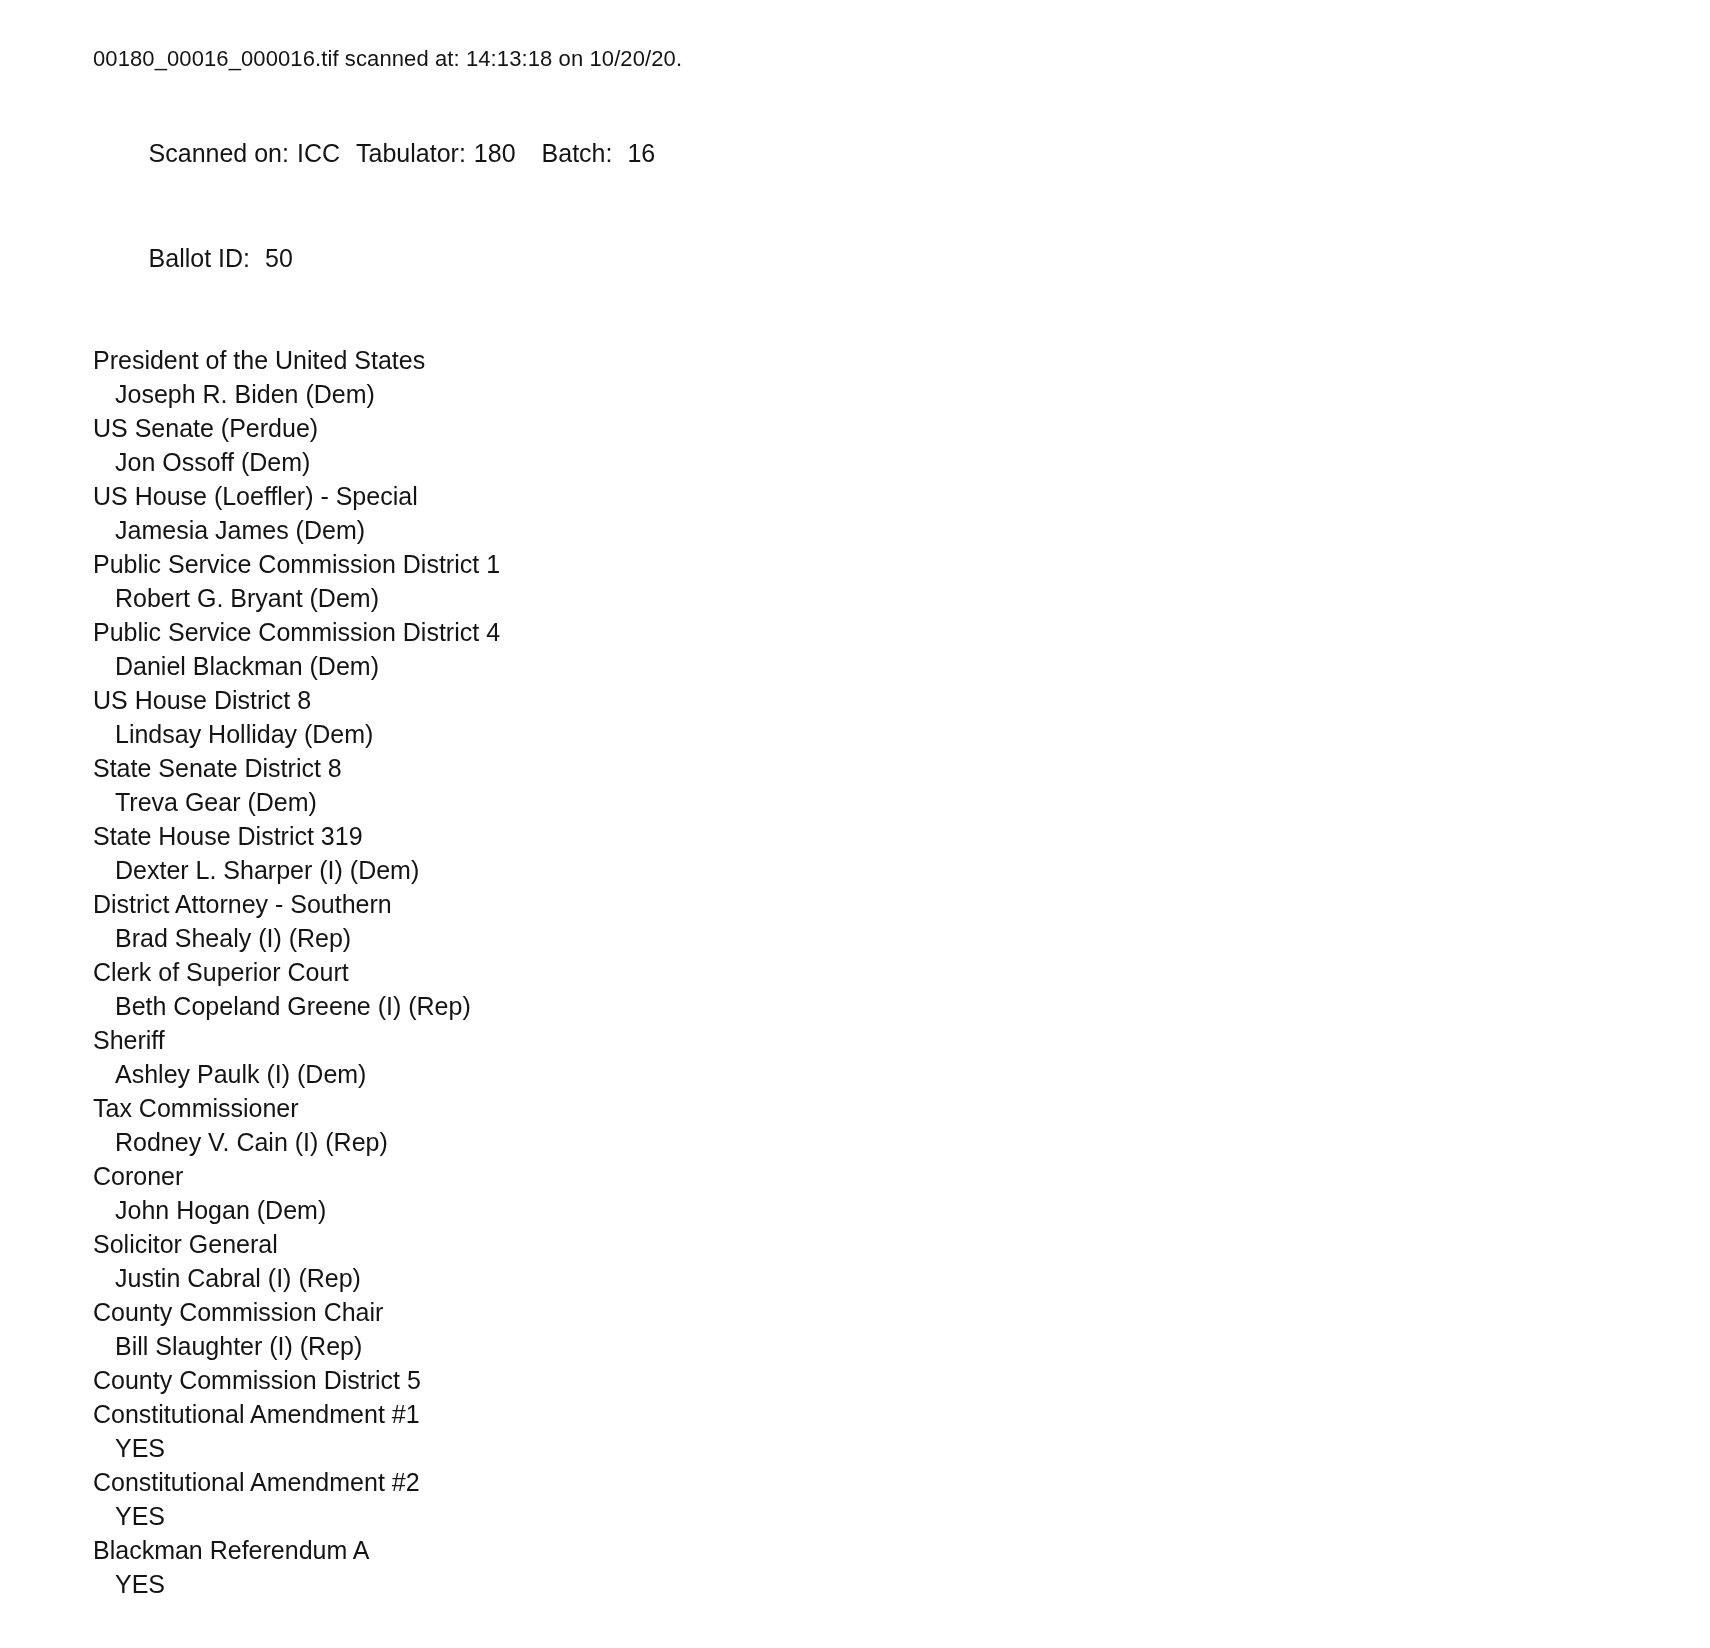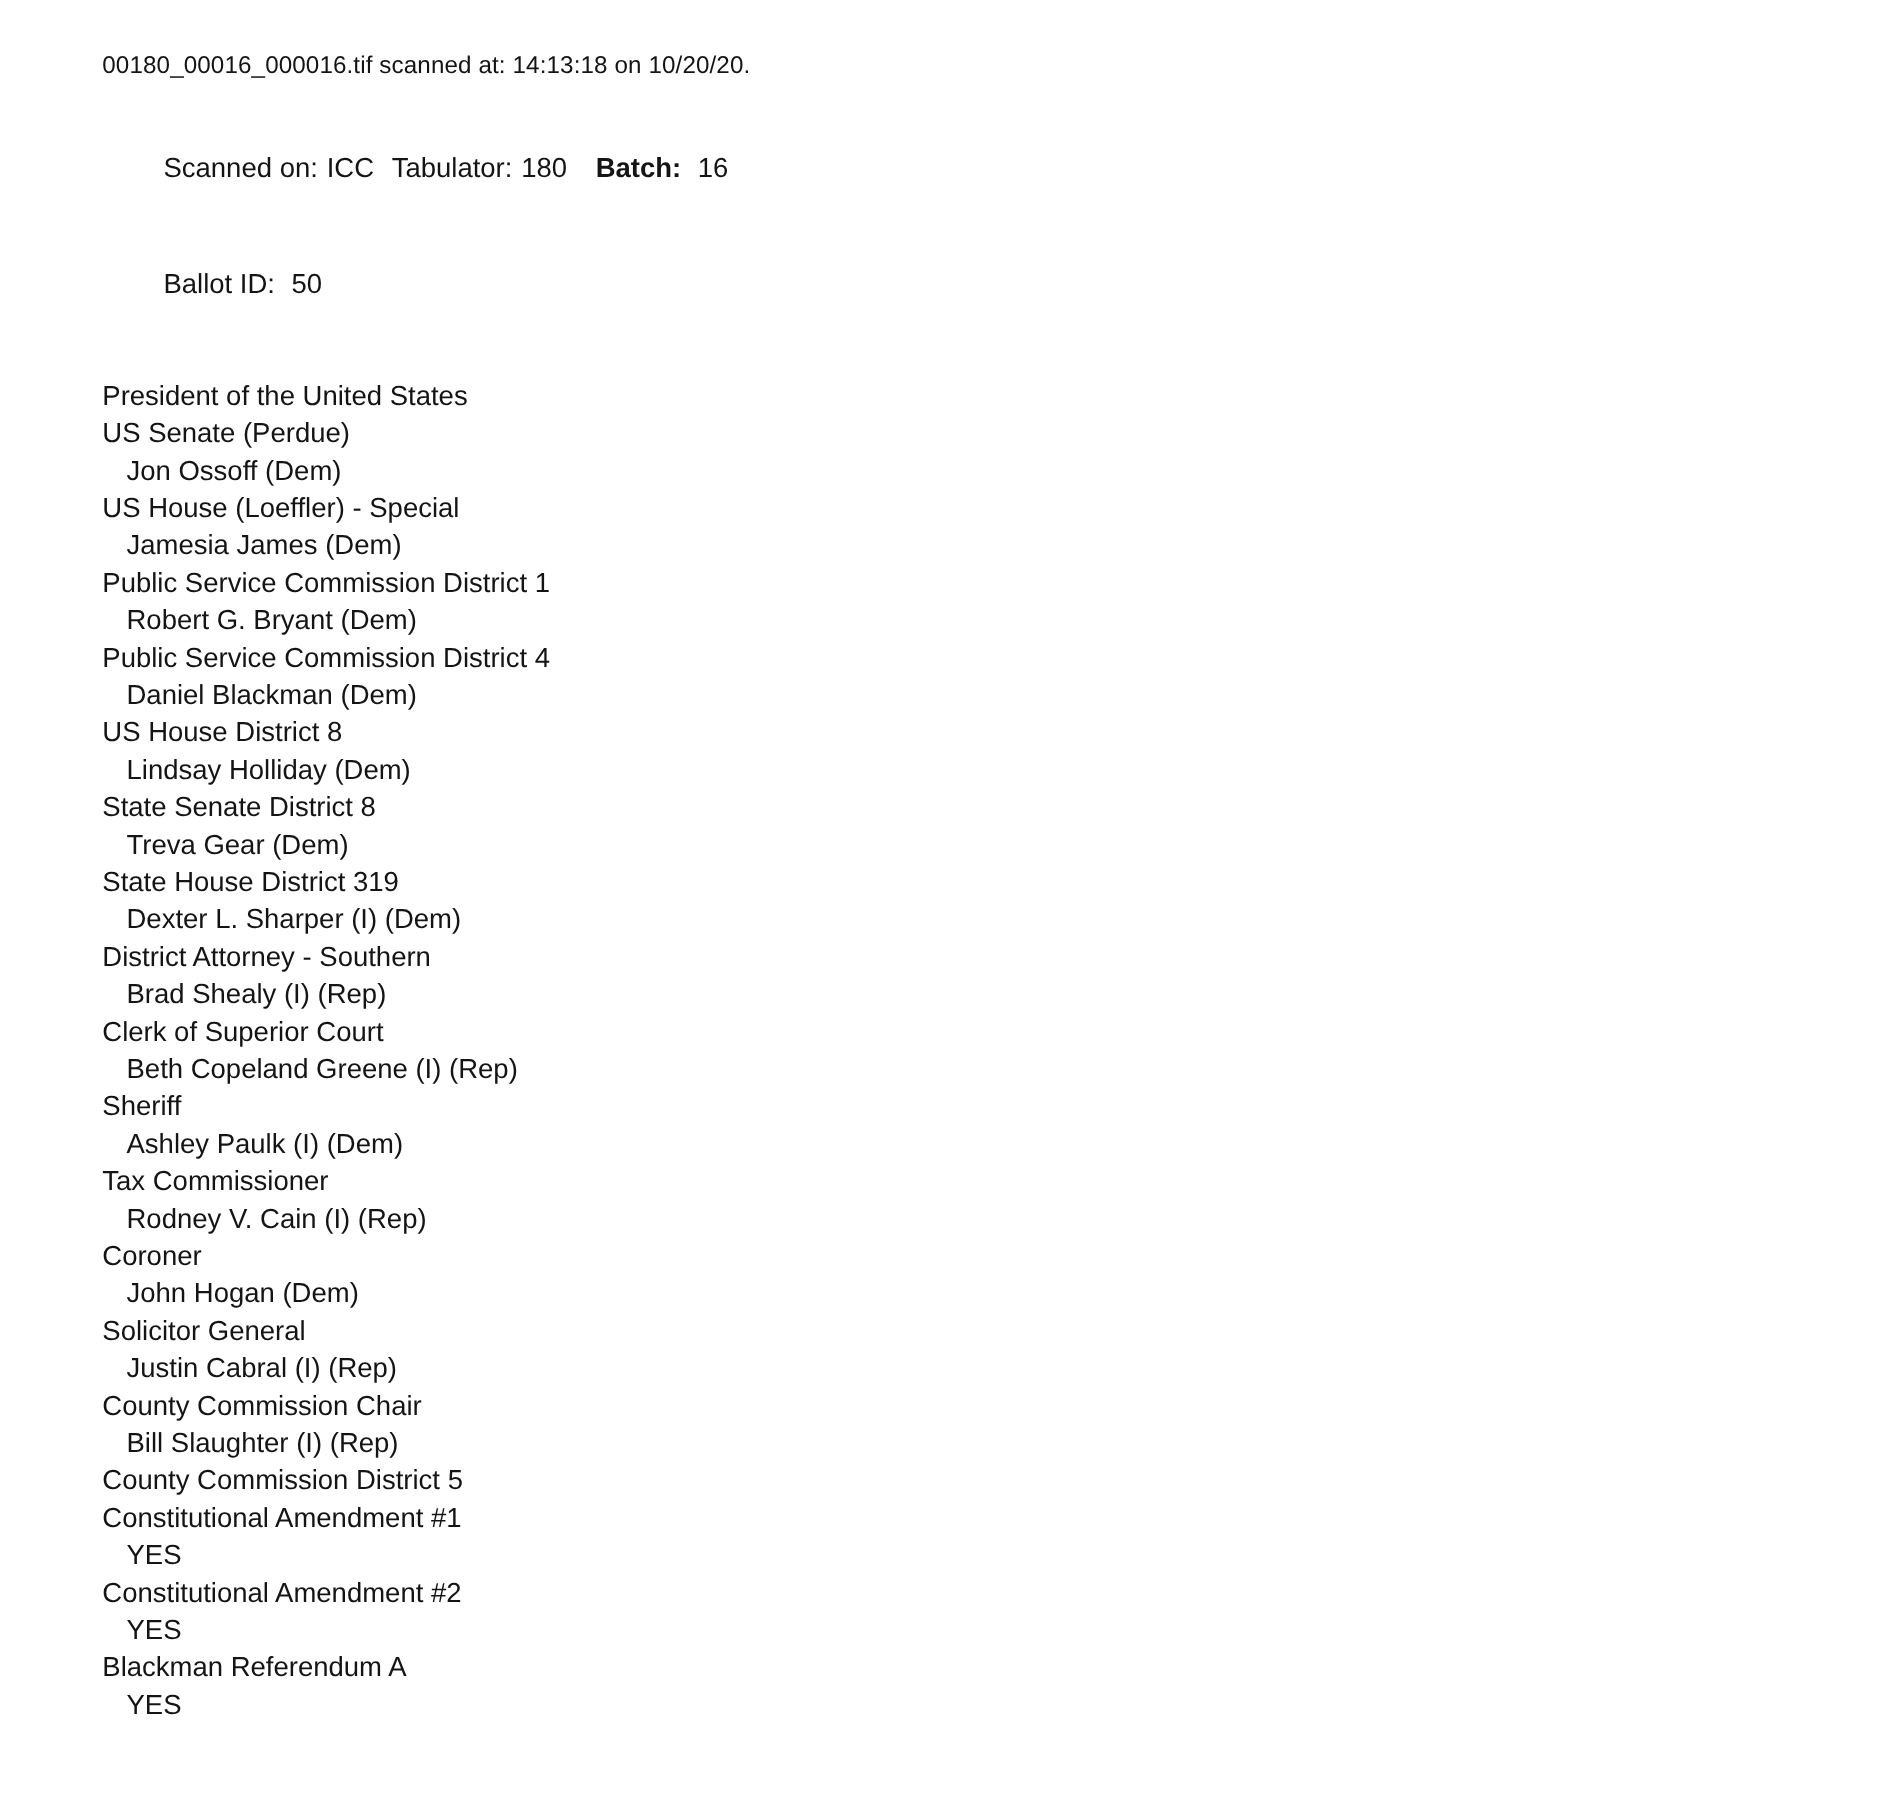--- a/index.html
+++ b/index.html
@@ -38,21 +38,20 @@
     white-space: pre;
   }
   .hdr-value {
     margin-left: 8px;
   }
   .hdr-group-tabulator {
     margin-left: 16px;
   }
   .hdr-group-batch {
     margin-left: 26px;
-    font-weight: bold;
   }
   .hdr-value-wide {
     margin-left: 15px;
   }
   .contest-list {
     margin-top: 32px;
     font-size: 25px;
     line-height: 34px;
   }
   .contest-office {
@@ -77,20 +76,21 @@
       </div>
       <div class="header-row">
         <span>Ballot ID:</span><span class="hdr-value-wide">50</span>
       </div>
     </div>
 
     <div class="contest-list">
 
         <div class="contest">
           <div class="contest-office">President of the United States</div>
+          <div class="contest-selection">Joseph R. Biden (Dem)</div>
         </div>
 
         <div class="contest">
           <div class="contest-office">US Senate (Perdue)</div>
           <div class="contest-selection">Jon Ossoff (Dem)</div>
         </div>
 
         <div class="contest">
           <div class="contest-office">US House (Loeffler) - Special</div>
           <div class="contest-selection">Jamesia James (Dem)</div>

